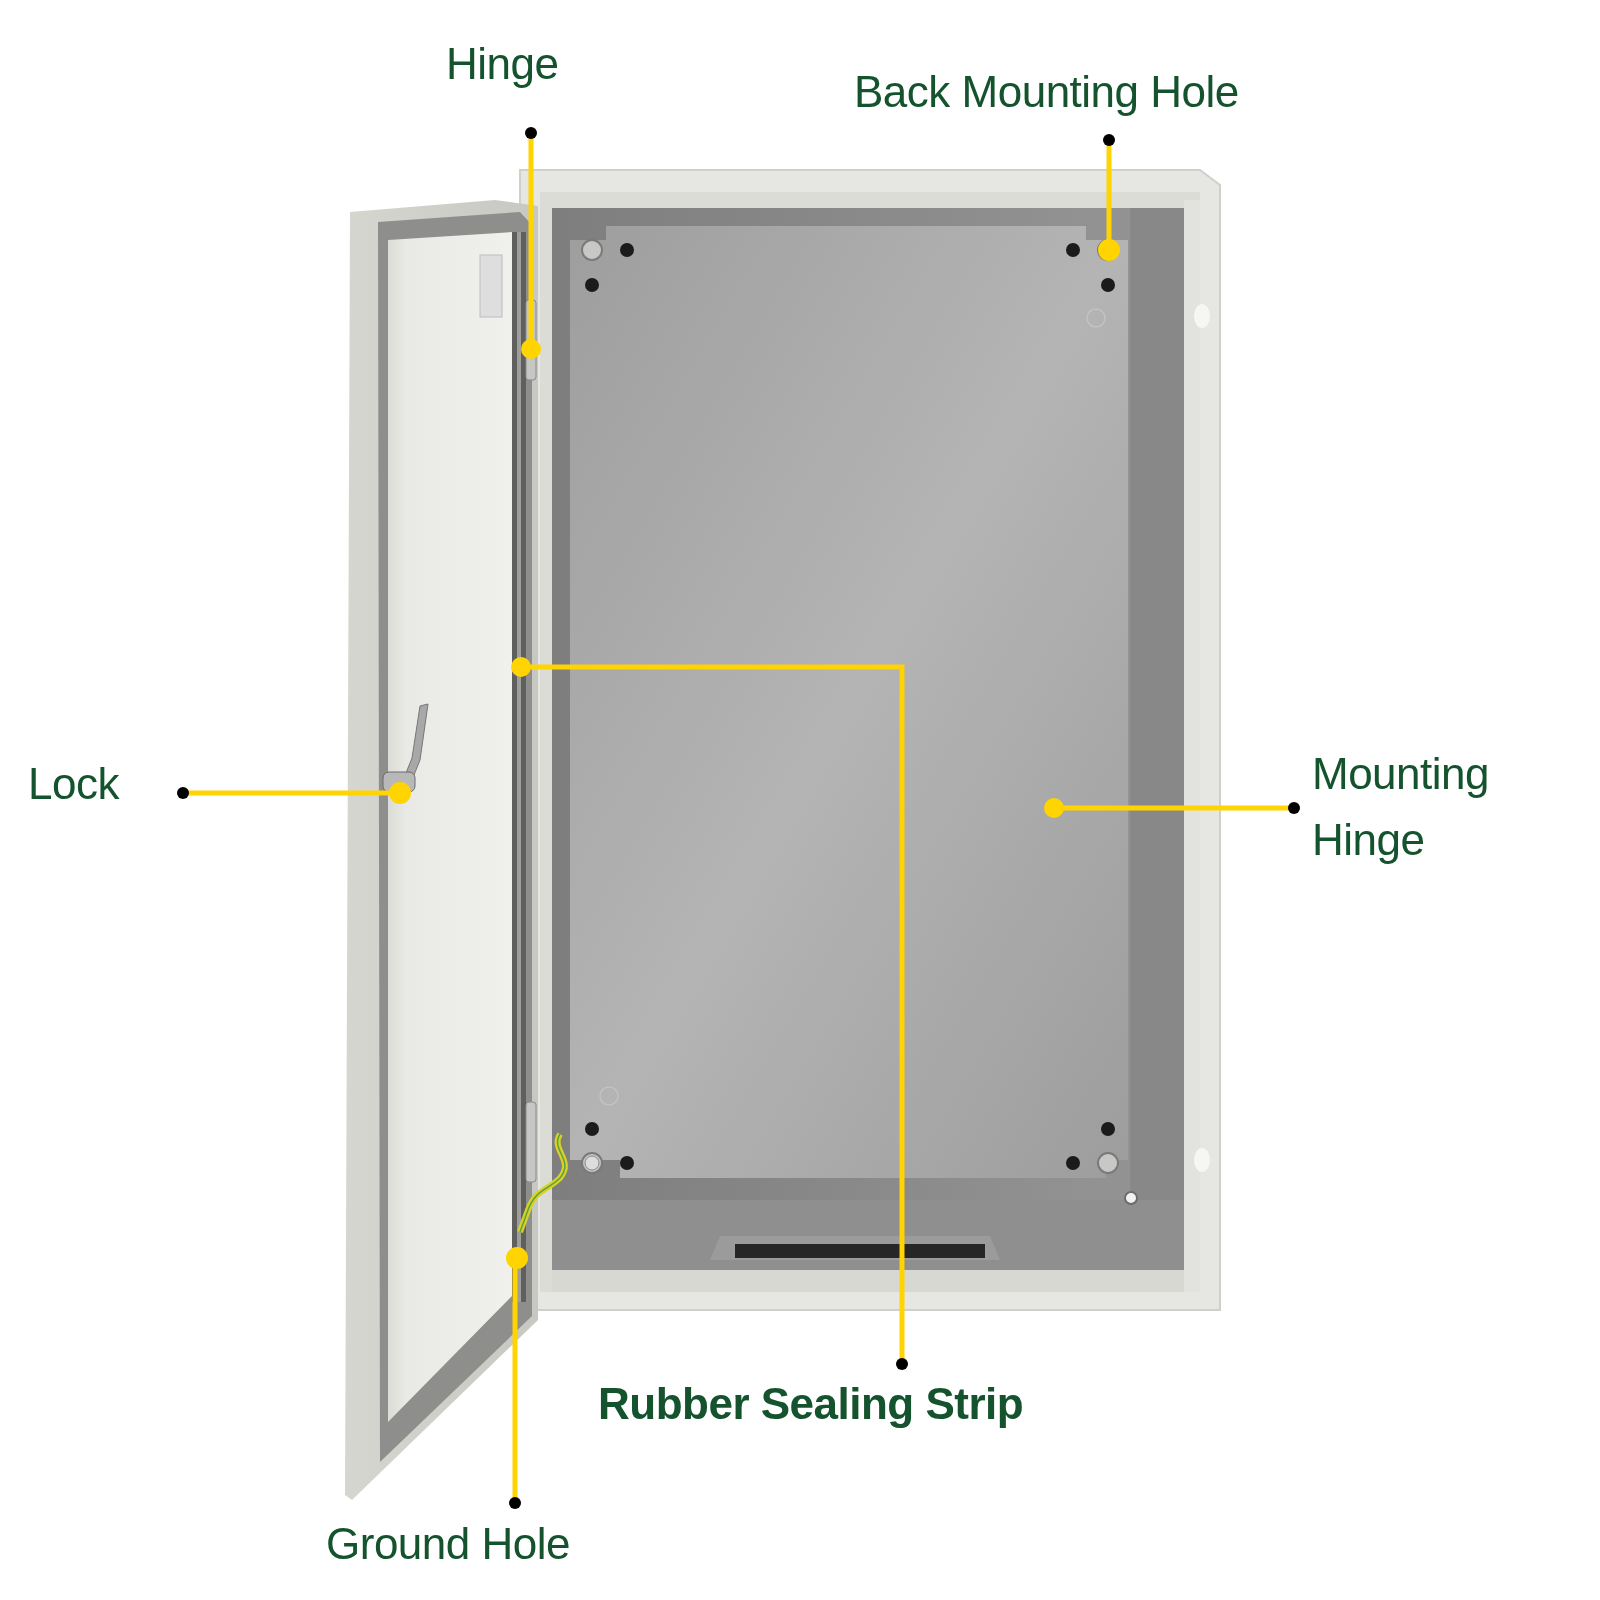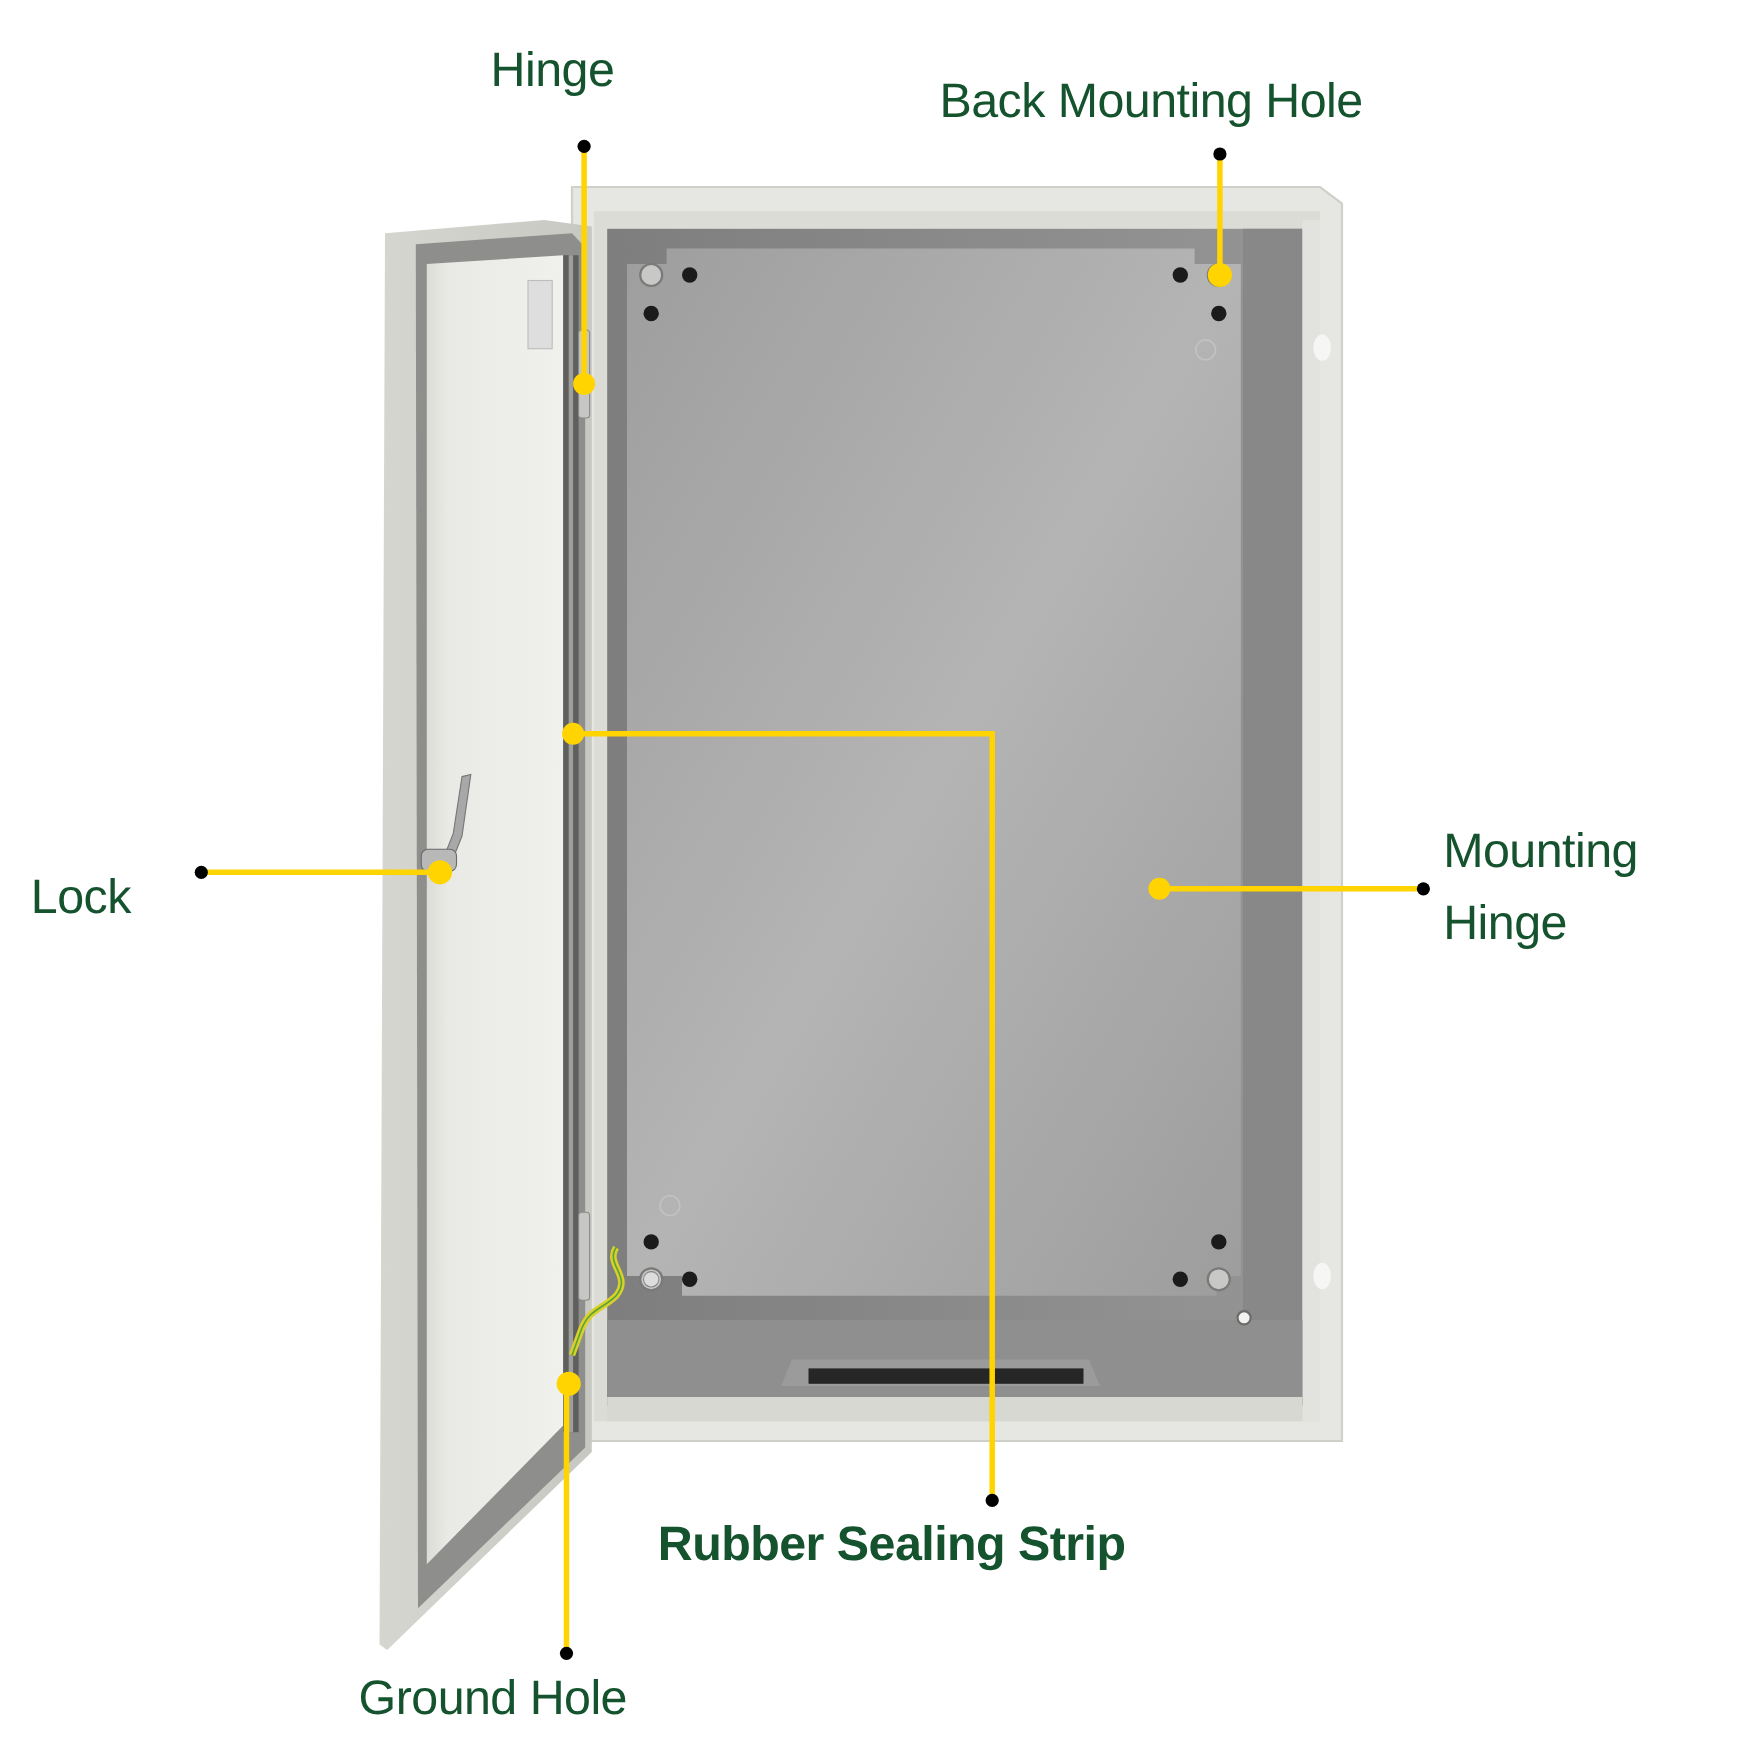--- a/index.html
+++ b/index.html
@@ -128,19 +128,19 @@
       <circle cx="1109" cy="140" r="6"></circle>
       <circle cx="183" cy="793" r="6"></circle>
       <circle cx="1294" cy="808" r="6"></circle>
       <circle cx="902" cy="1364" r="6"></circle>
       <circle cx="515" cy="1503" r="6"></circle>
     </g>
   </svg>
 
   <div class="label" style="left:446px; top:42px;">Hinge</div>
   <div class="label" style="left:854px; top:70px;">Back Mounting Hole</div>
-  <div class="label" style="left:28px; top:762px;margin-top:32px;">Lock</div>
+  <div class="label" style="left:28px; top:762px;">Lock</div>
   <div class="label" style="left:1312px; top:752px;text-align:center;">Mounting</div>
   <div class="label" style="left:1312px; top:818px;">Hinge</div>
   <div class="label" style="left:598px; top:1382px;font-weight:bold;">Rubber Sealing Strip</div>
   <div class="label" style="left:326px; top:1522px;">Ground Hole</div>
 
 </div>
 
 </body></html>

